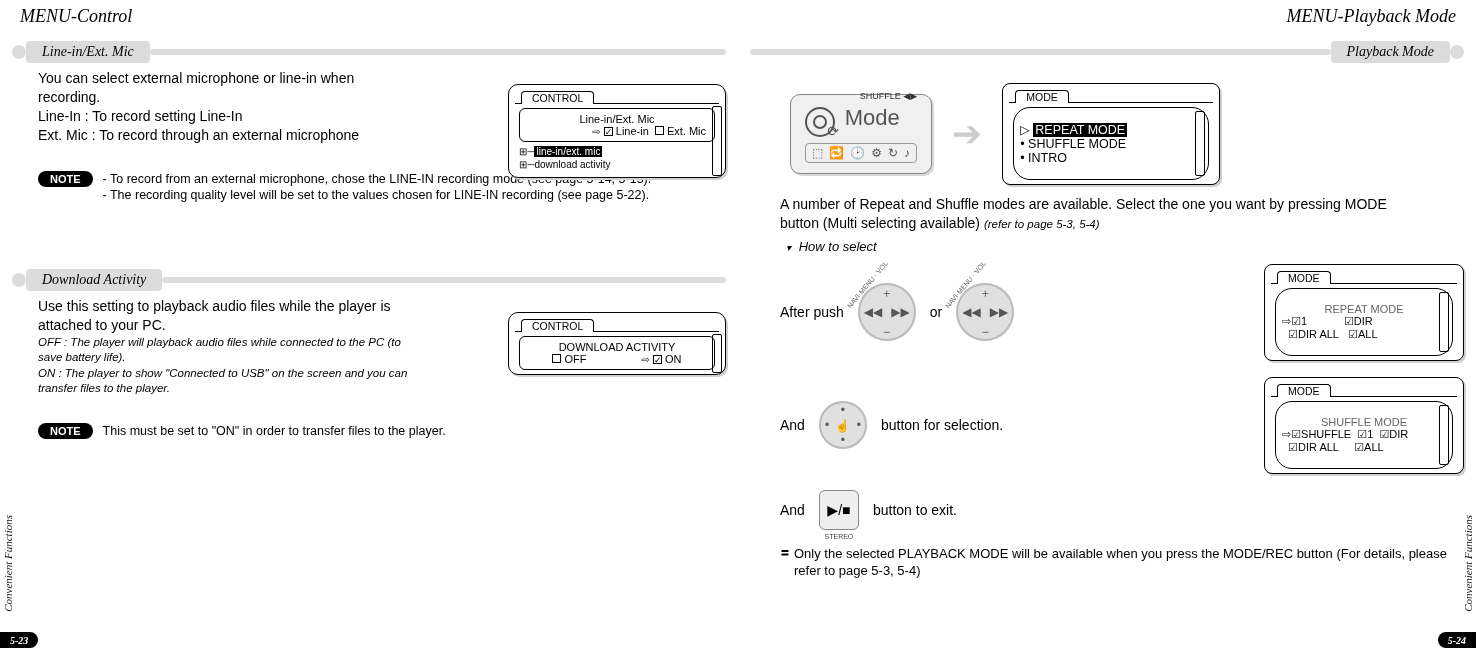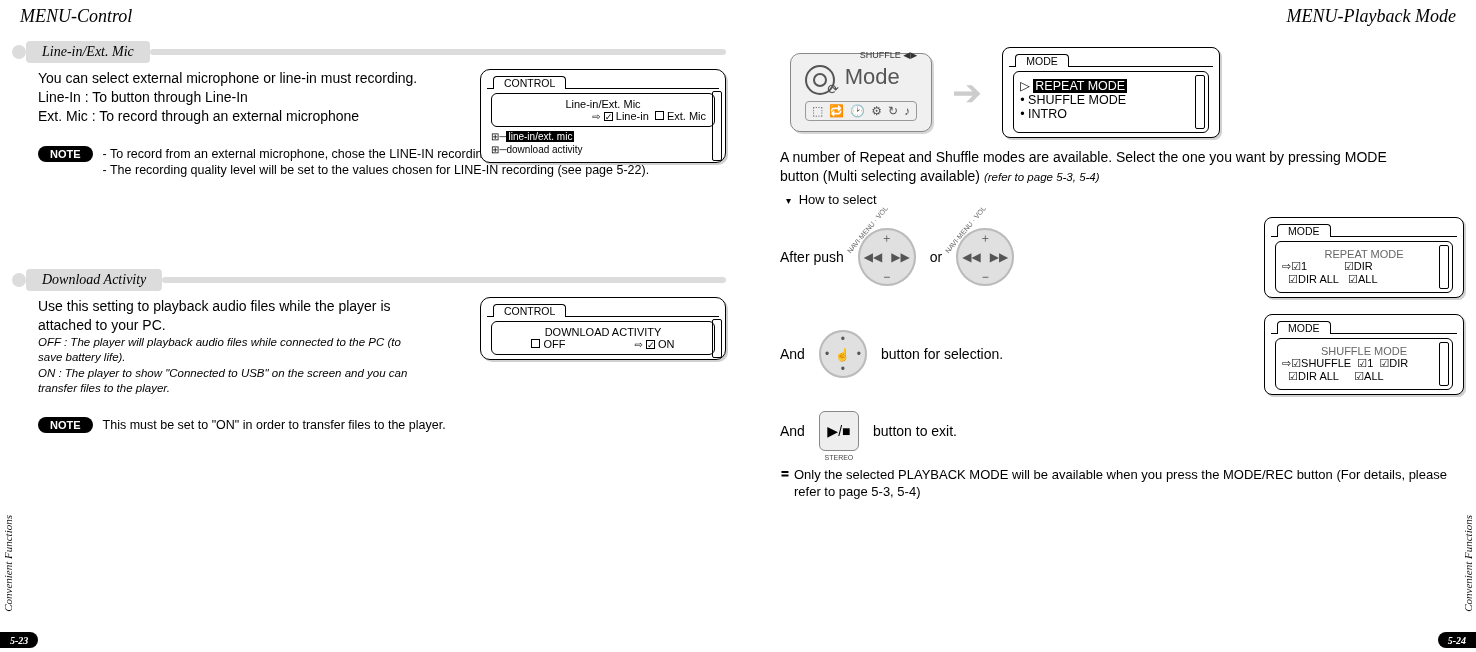--- a/index.html
+++ b/index.html
@@ -12,26 +12,26 @@
   .section-bar { display: flex; align-items: center; margin: 10px 0 6px 0; }
   .section-bar.right { justify-content: flex-end; }
   .bar-line { flex: 1; height: 6px; background: #dcdcdc; border-radius: 3px; }
   .bar-cap-l, .bar-cap-r { width: 14px; height: 14px; border-radius: 7px; background: #dcdcdc; }
   .section-label { background: #dcdcdc; height: 22px; line-height: 22px; padding: 0 16px; font-style: italic; font-family: Georgia, "Times New Roman", serif; font-size: 14px; color: #000; border-radius: 4px; white-space: nowrap; }
 
   .section-body { margin-left: 26px; position: relative; }
   .body-text { font-size: 14px; line-height: 1.35; max-width: 380px; }
   .sub { font-size: 11.5px; line-height: 1.35; font-style: italic; }
 
-  .note-row { display: flex; align-items: flex-start; margin-top: 20px; }
+  .note-row { display: flex; align-items: flex-start; margin-top: 26px; }
   .note-pill { background: #000; color: #fff; font-weight: bold; font-size: 11px; padding: 2px 12px; border-radius: 12px; margin-right: 10px; flex: none; }
   .note-text { font-size: 12.5px; line-height: 1.3; }
 
   
-  .lcd { position: absolute; right: 0; top: 0; width: 246px; }
+  .lcd { position: absolute; right: 0; top: 15px; width: 218px; }
   .lcd-box { border: 1px solid #000; border-radius: 10px; background: #fff; padding: 4px 6px 2px; box-shadow: 2px 2px 0 #d0d0d0; }
   .lcd-tab { display: inline-block; border: 1px solid #000; border-bottom: none; padding: 0 10px; font-size: 10.5px; background: #fff; position: relative; top: 1px; border-radius: 4px 4px 0 0; margin-left: 6px; }
   .lcd-tab-line { border-bottom: 1px solid #000; height: 0; margin-top: -1px; }
   .lcd-inner { border: 1px solid #000; border-radius: 6px; margin: 4px 4px 2px; padding: 4px 8px; font-size: 11px; position: relative; }
   .lcd-title { text-align: center; font-size: 11px; }
   .lcd .scroll { position: absolute; right: 4px; top: 22px; bottom: 2px; width: 10px; border: 1px solid #000; border-radius: 2px; }
   .lcd-row { display: flex; align-items: center; gap: 6px; font-size: 11px; }
   .box { display: inline-block; width: 9px; height: 9px; border: 1px solid #000; }
   .box.check::after { content: "✓"; display: block; font-size: 9px; line-height: 8px; }
   .lcd-tree { font-size: 10px; padding: 2px 0 4px 4px; line-height: 1.25; }
@@ -51,21 +51,21 @@
   .mode-card .select-tip { position: absolute; top: -4px; right: 14px; font-size: 9px; color: #333; }
   .mode-card .big { font-size: 22px; color: #555; }
   .disc-icn { display: inline-block; width: 30px; height: 30px; border: 2px solid #555; border-radius: 50%; position: relative; margin-right: 6px; vertical-align: middle; }
   .disc-icn::before { content: ""; position: absolute; inset: 6px; border: 2px solid #555; border-radius: 50%; }
   .disc-icn::after { content: "⟳"; position: absolute; right: -6px; bottom: -4px; font-size: 14px; color: #555; }
   .icon-row { margin-top: 6px; display: flex; gap: 6px; border: 1px solid #999; border-radius: 4px; padding: 2px 6px; justify-content: center; }
   .icon-row span { font-size: 12px; color: #555; }
   .big-arrow { font-size: 36px; color: #ccc; }
 
   .mode-lcd { border: 1px solid #000; border-radius: 8px; padding: 4px 6px 2px; width: 218px; box-shadow: 2px 2px 0 #d0d0d0; background: #fff; }
-  .mode-lcd .list { border: 1px solid #000; border-radius: 6px; padding: 6px 6px; margin: 4px 4px 2px 4px; font-size: 12.5px; position: relative; min-height: 62px; }
+  .mode-lcd .list { border: 1px solid #000; border-radius: 17px; padding: 14px 6px; margin: 4px 4px 2px 4px; font-size: 12.5px; position: relative; min-height: 62px; }
   .mode-lcd .list .hl { background: #000; color: #fff; padding: 0 2px; display: inline-block; }
   .mode-lcd .scroll { position: absolute; right: 3px; top: 3px; bottom: 3px; width: 10px; border: 1px solid #000; border-radius: 2px; }
   .step-row { display: flex; align-items: center; gap: 14px; margin-bottom: 16px; }
   .step-row .txt { font-size: 14px; text-align: center; }
   .nav-pad { width: 58px; height: 58px; border-radius: 50%; background: #e0e0e0; position: relative; box-shadow: inset 0 0 0 2px #bbb; }
   .nav-pad span { position: absolute; font-size: 12px; color: #555; }
   .nav-pad .t { top: 2px; left: 50%; transform: translateX(-50%); }
   .nav-pad .b { bottom: 2px; left: 50%; transform: translateX(-50%); }
   .nav-pad .l { left: 6px; top: 50%; transform: translateY(-50%); }
   .nav-pad .r { right: 6px; top: 50%; transform: translateY(-50%); }
@@ -86,22 +86,22 @@
   <div class="page page-left">
     <div class="page-title">MENU-Control</div>
 
     <div class="section-bar">
       <span class="bar-cap-l"></span>
       <span class="section-label">Line-in/Ext. Mic</span>
       <span class="bar-line"></span>
     </div>
     <div class="section-body" style="min-height:190px;">
       <div class="body-text">
-        <div>You can select external microphone or line-in must recording.</div>
-        <div>Line-In : To button through Line-In</div>
+        <div>You can select external microphone or line-in when recording.</div>
+        <div>Line-In : To record setting Line-In</div>
         <div>Ext. Mic : To record through an external microphone</div>
       </div>
       <div class="note-row">
         <span class="note-pill">NOTE</span>
         <div class="note-text">
           <div>- To record from an external microphone, chose the LINE-IN recording mode (see page 5-14, 5-15).</div>
           <div>- The recording quality level will be set to the values chosen for LINE-IN recording (see page 5-22).</div>
         </div>
       </div>
       <div class="lcd">
@@ -155,20 +155,25 @@
       </div>
     </div>
 
     <div class="side-label side-left">Convenient Functions</div>
     <div class="page-foot foot-left">5-23</div>
   </div>
 
   <div class="page page-right">
     <div class="page-title">MENU-Playback Mode</div>
 
+    <div class="section-bar right">
+      <span class="bar-line"></span>
+      <span class="section-label">Playback Mode</span>
+      <span class="bar-cap-r"></span>
+    </div>
 
     <div class="mode-area">
       <div class="mode-card">
         <span class="select-tip">SHUFFLE ◀▶</span>
         <span class="disc-icn"></span>
         <span class="big">Mode</span>
         <div class="icon-row">
           <span>⬚</span>
             <span>🔁</span>
             <span>🕑</span>
@@ -189,21 +194,21 @@
         </div>
       </div>
     </div>
 
 
     <div class="section-body" style="margin-left:30px;">
       <div class="body-text" style="max-width:640px;">
         <span>A number of Repeat and Shuffle modes are available. Select the one you want by pressing MODE button (Multi selecting available)</span>
         <span class="sub">(refer to page 5-3, 5-4)</span>
       </div>
-      <div style="margin:6px 0 10px 6px;">
+      <div style="margin:6px 0 10px 6px;font-style:italic;">
         <span class="bullet">▾</span>
         <span>How to select</span>
       </div>
 
       <div class="step-row">
         <span class="txt">After push</span>
         <div class="nav-pad">
           <span class="arc">NAVI·MENU · VOL</span>
           <span class="t">＋</span>
             <span class="b">−</span>

